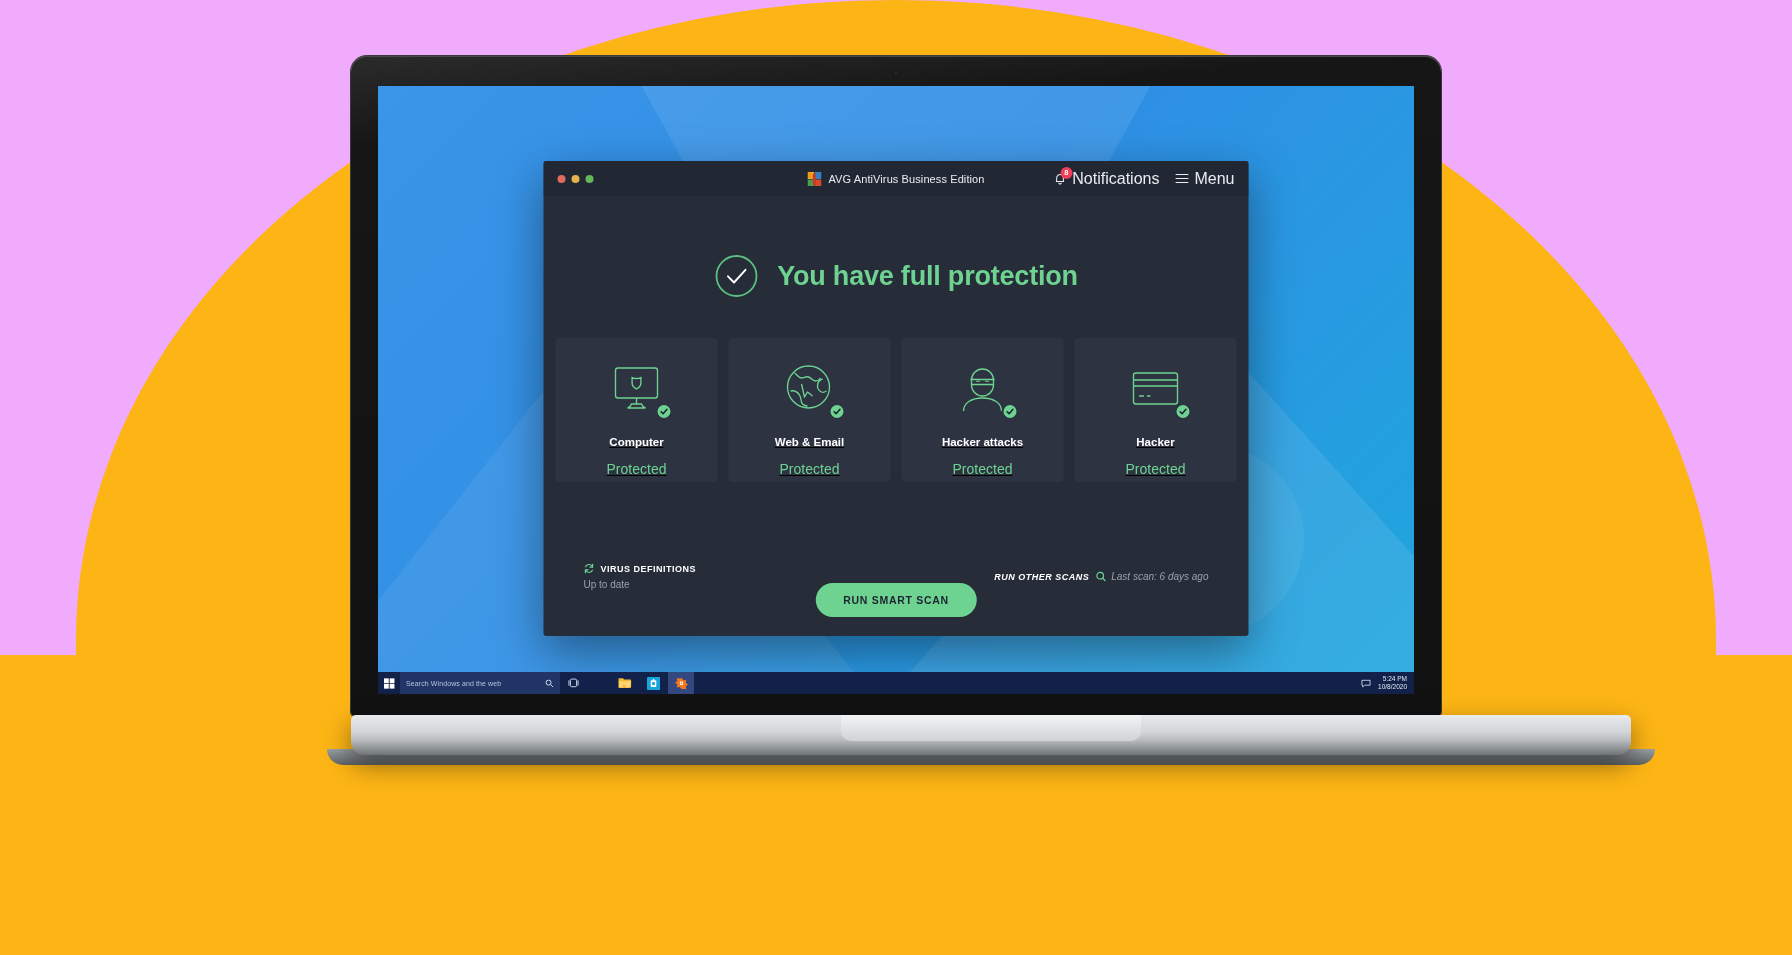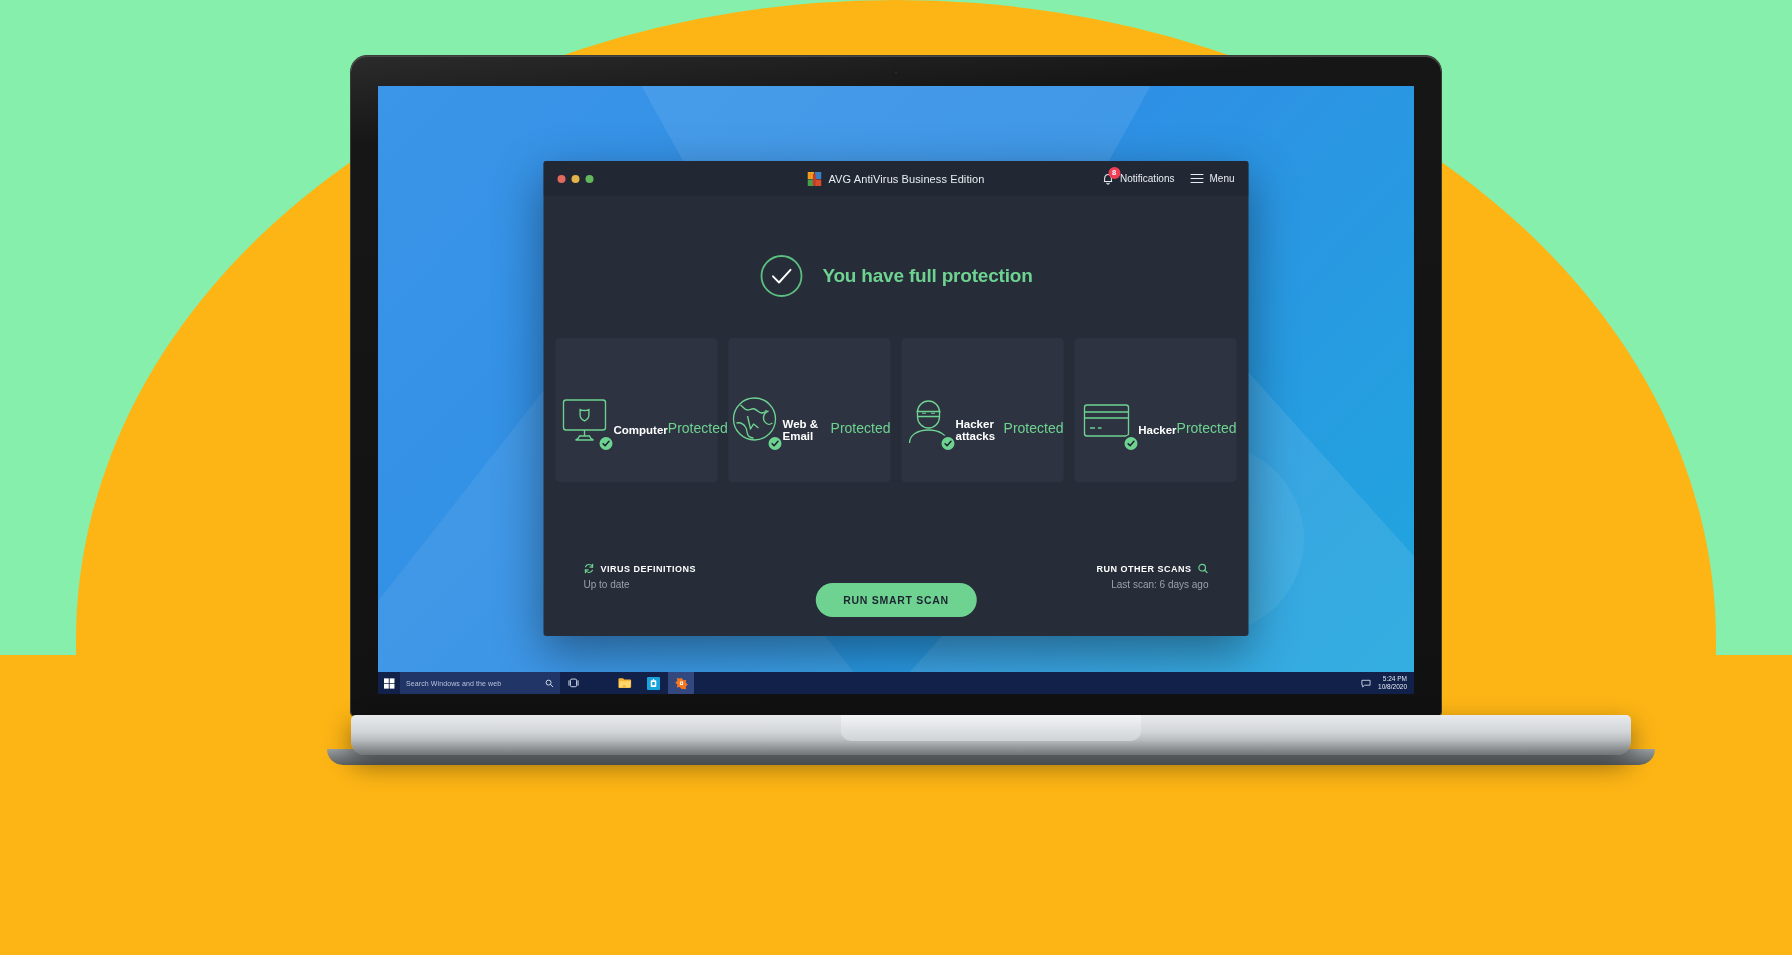--- a/index.html
+++ b/index.html
@@ -1,19 +1,19 @@
 <!DOCTYPE html>
 <html><head>
 <meta charset="utf-8">
 <style>
   * { margin:0; padding:0; box-sizing:border-box; }
   html,body { width:1792px; height:955px; overflow:hidden; background:#000; }
   body { font-family:"Liberation Sans", sans-serif; }
 
-  #stage { position:relative; width:1792px; height:955px; background:#86efac; overflow:hidden;padding-left:41px; }
+  #stage { position:relative; width:1792px; height:955px; background:#f0abfc; overflow:hidden;padding-left:41px; }
 
   
   .bg-dome {
     position:absolute; left:50%; top:0; transform:translateX(-50%);
     width:1640px; height:1160px;
     background:#FDB515;
     border-radius:820px 820px 0 0 / 640px 640px 0 0;
   }
   .bg-dome-2 {
     position:absolute; left:50%; bottom:0; transform:translateX(-50%);
@@ -120,57 +120,57 @@
   .app-title { font-size:11px; color:#e9ecf2; font-weight:400; letter-spacing:.1px; }
   .title-right { margin-left:auto; display:flex; align-items:center; gap:16px; z-index:2; }
   .notif { display:flex; align-items:center; gap:5px; position:relative; }
   .bell-wrap { position:relative; width:15px; height:15px; }
   .badge {
     position:absolute; top:-4px; right:-5px; min-width:12px; height:12px;
     border-radius:6px; background:#ef3e56; color:#fff; font-size:7.5px;
     font-weight:bold; display:flex; align-items:center; justify-content:center;
     padding:0 2.5px; line-height:1;
   }
-  .notif-label,.menu-label { font-size:10px; color:#e9ecf2; }
+  .notif-label,.menu-label { font-size:16px; color:#e9ecf2; }
   .menu { display:flex; align-items:center; gap:6px; }
   .hamburger { display:flex; flex-direction:column; gap:2.5px; width:13px; }
   .hamburger i { display:block; height:1.4px; background:#e9ecf2; border-radius:1px; }
 
   
   .hero { display:flex; align-items:center; justify-content:center; gap:19px; padding:58px 0 0; }
   .hero-check { width:44px; height:44px; flex:0 0 44px; }
-  .hero-text { font-size:19px; font-weight:bold; color:#6ed391; letter-spacing:-.2px; }
+  .hero-text { font-size:27px; font-weight:bold; color:#6ed391; letter-spacing:-.2px; }
 
   
   .cards { display:flex; justify-content:center; gap:11px; padding:40px 0 0; }
   .card {
     width:162px; height:144px; background:#2d3340; border-radius:4px;
-    display:flex; flex-direction:row; align-items:center; justify-content:flex-start;
-    padding-top:22px; position:relative;
+    display:flex; flex-direction:column; align-items:center; justify-content:flex-start;
+    padding-top:22px; position:relative;text-decoration:underline;
   }
   .card-icon { position:relative; width:70px; height:58px; display:flex; align-items:center; justify-content:center; }
   .card-icon svg { display:block; }
   .check-badge {
     position:absolute; right:-1px; bottom:-2px; width:17px; height:17px;
     border-radius:50%; background:#6ed391; display:flex; align-items:center; justify-content:center;
     border:2px solid #2d3340;
   }
   .card-title { margin-top:18px; font-size:11.5px; font-weight:bold; color:#ffffff; }
   .card-status { margin-top:13px; font-size:14px; color:#6ed391; }
 
   
   .footer {
     margin-top:auto; display:flex; align-items:center;
     padding:0 40px 46px 40px; position:relative;
   }
   .foot-left { display:flex; flex-direction:column; gap:5px; }
   .foot-head { display:flex; align-items:center; gap:6px; }
   .foot-label { font-size:9px; font-weight:bold; color:#ffffff; letter-spacing:.5px; }
   .foot-sub { font-size:10px; color:#9aa1ad; }
-  .foot-right { margin-left:auto; display:flex; flex-direction:column; align-items:flex-end; gap:5px; }
+  .foot-right { margin-left:auto; display:flex; flex-direction:row; align-items:flex-end; gap:5px;font-style:italic; }
   .scan-btn {
     position:absolute; left:50%; top:50%; transform:translate(-50%,-50%);
     background:#6ed391; color:#1d2330; border:none; border-radius:999px;
     padding:11px 28px; font-size:10.5px; font-weight:bold; letter-spacing:.7px;
     font-family:Liberation Sans, sans-serif; cursor:pointer;
   }
 </style>
 </head>
 <body>
 

